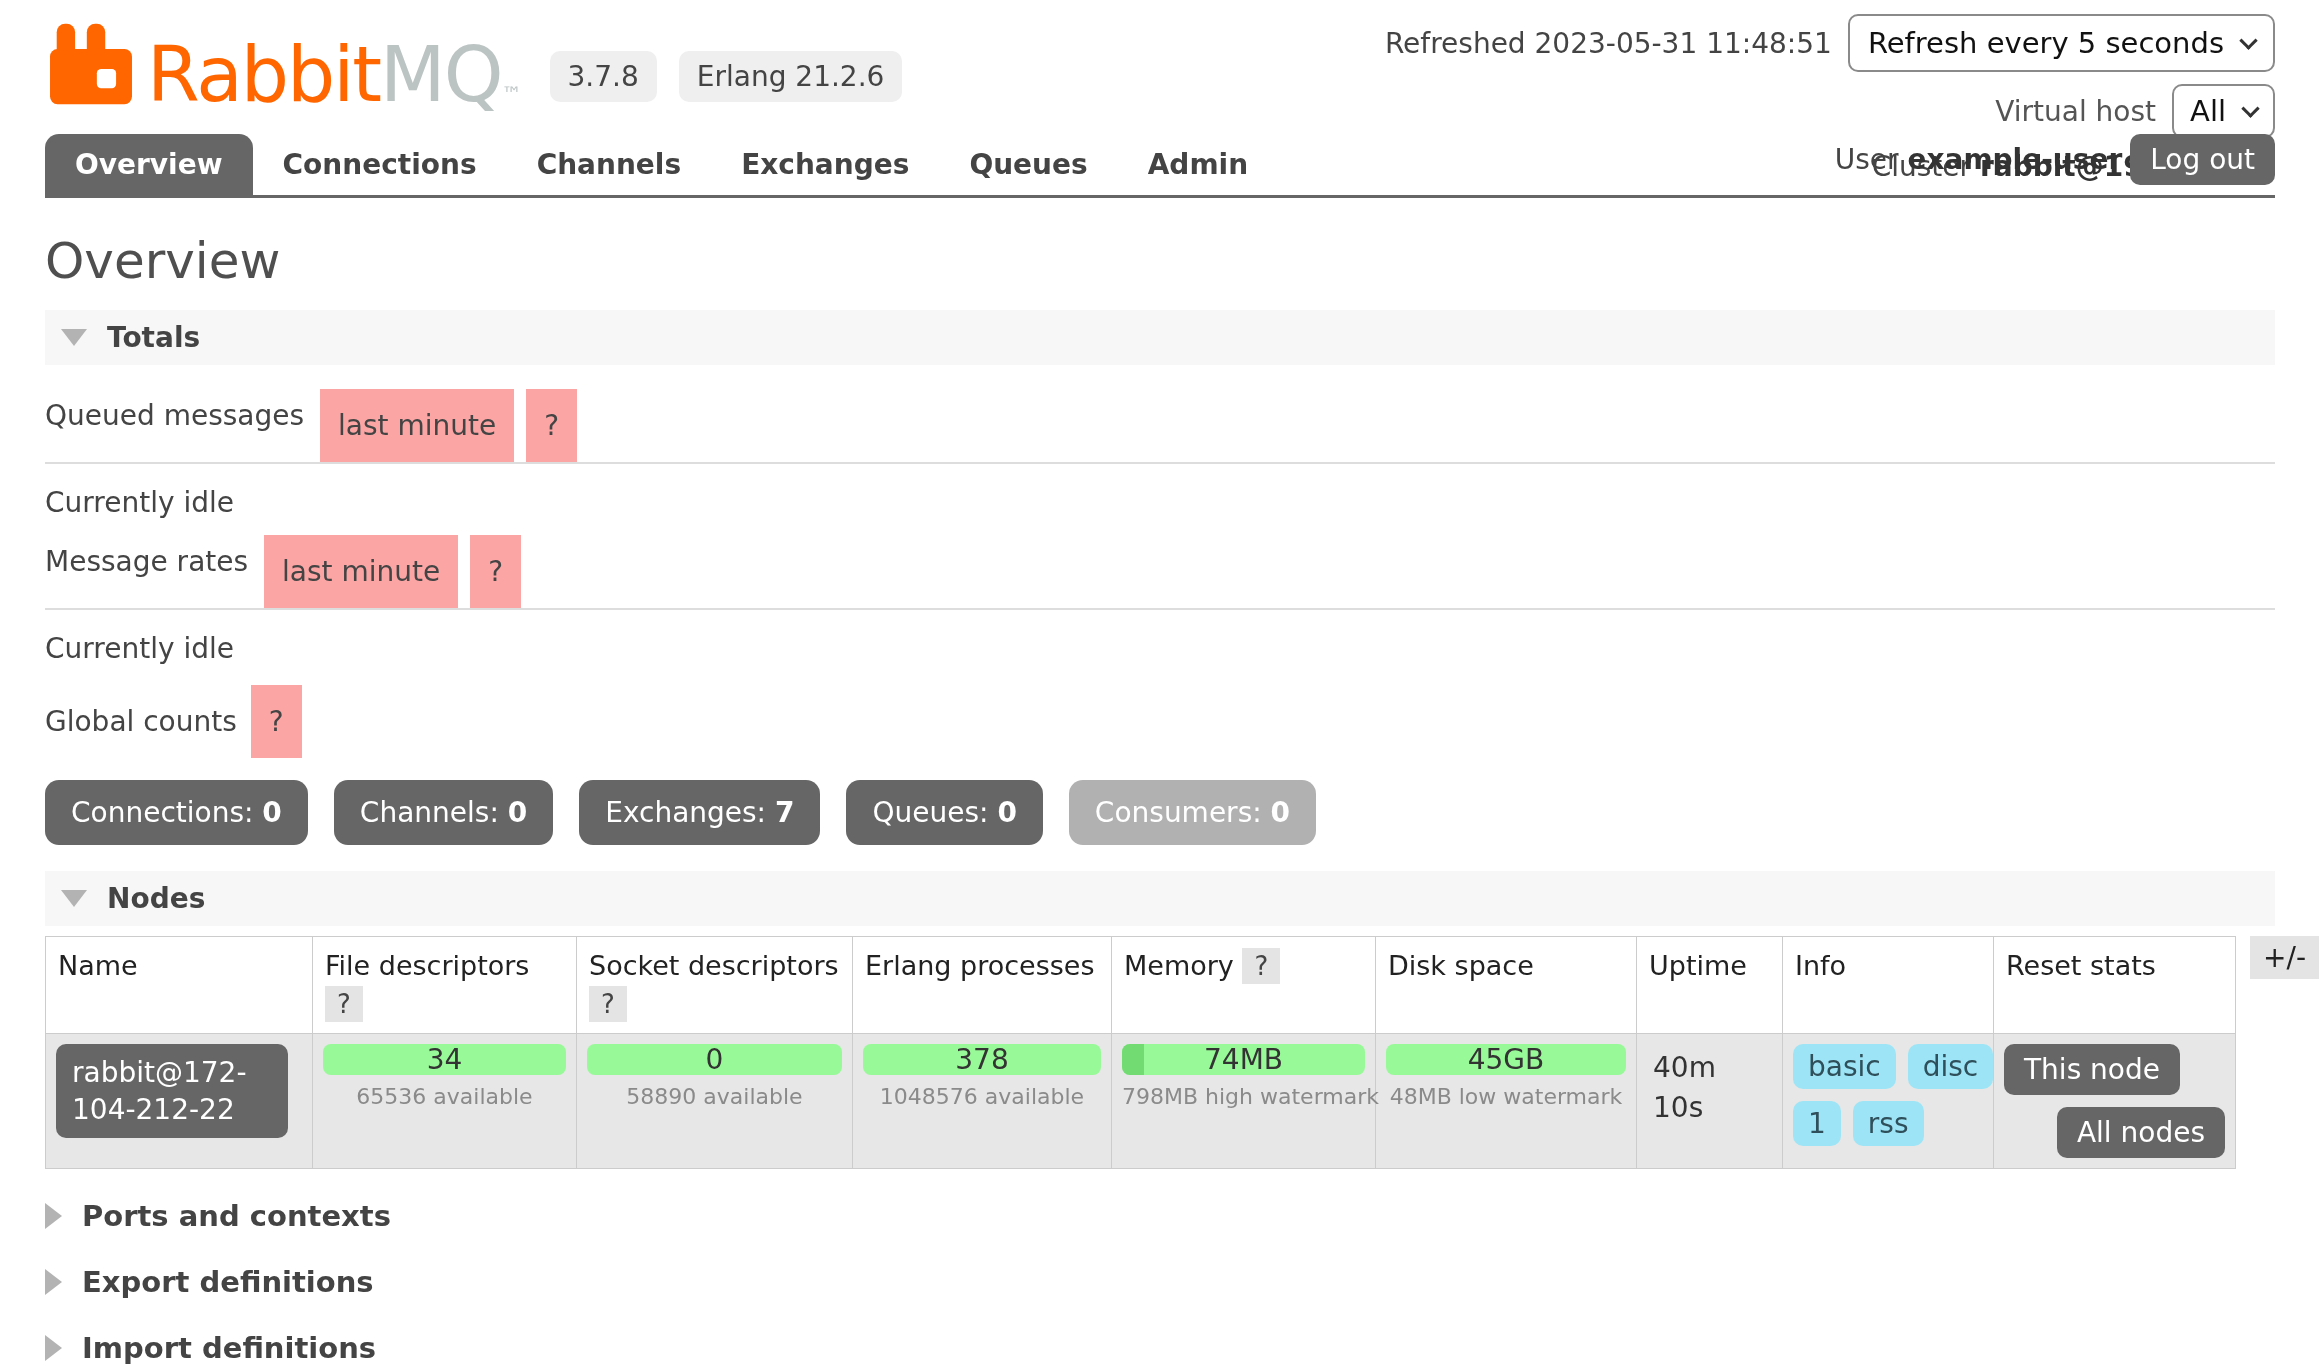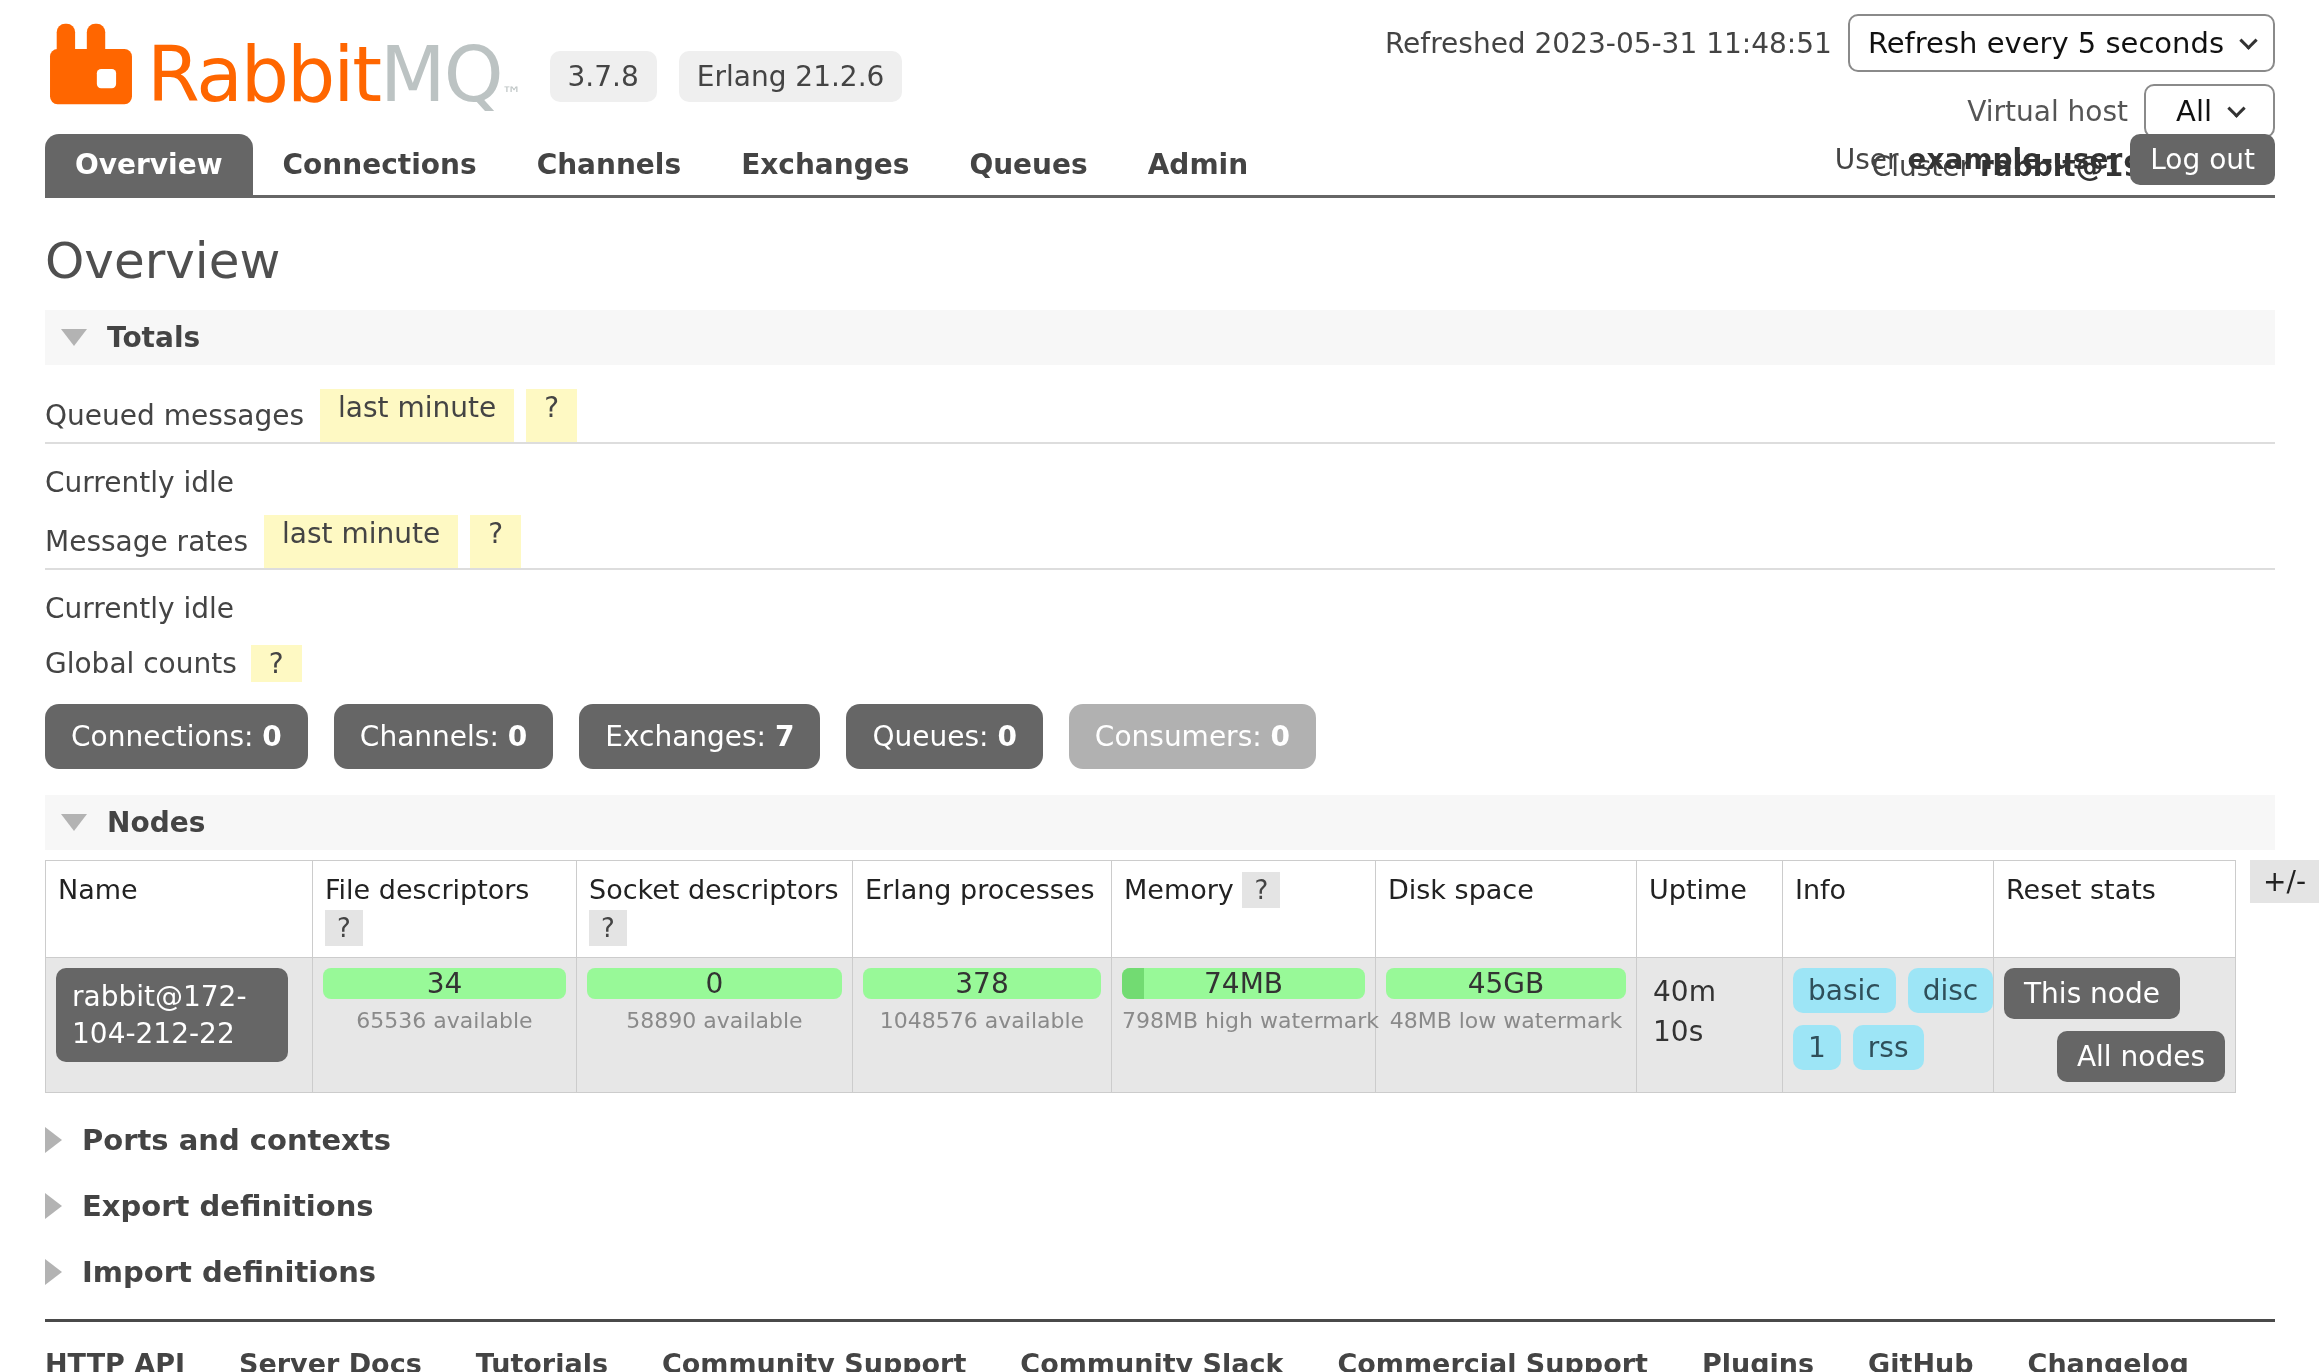--- a/index.html
+++ b/index.html
@@ -16,21 +16,21 @@
   .logo svg { width:92px; height:88px; display:block; }
   .logo-text { font-size:76px; line-height:0.85; letter-spacing:-2px; color:#f60; white-space:nowrap; }
   .logo-text .mq { color:#bcc3c3; }
   .logo-text .tm { font-size:20px; color:#bcc3c3; letter-spacing:0; }
   .version-badges { display:flex; gap:22px; margin-left:28px; margin-bottom:6px; }
   .vbadge { background:#efefef; border-radius:10px; padding:9px 18px; font-size:28px; color:#444; white-space:nowrap; }
   .header-right { position:absolute; top:14px; right:45px; text-align:right; }
   .refresh-row { display:flex; align-items:center; justify-content:flex-end; gap:16px; font-size:28px; color:#444; }
   .select { display:inline-flex; align-items:center; gap:18px; background:#fff; border:2px solid #8a8a8a;
             border-radius:10px; padding:10px 18px; font-size:29px; color:#111; cursor:pointer; white-space:nowrap; }
-  .select.small { padding:8px 30px; }
+  .select.small { padding:8px 16px; }
   .chev { width:13px; height:13px; border-right:3px solid #333; border-bottom:3px solid #333;
           transform:rotate(45deg) translate(-2px,-2px); display:inline-block; }
   .vhost-row { margin-top:12px; display:flex; align-items:center; justify-content:flex-end; gap:16px; font-size:28px; color:#555; }
   .cluster-row { margin-top:12px; font-size:28px; color:#444; }
   .cluster-row b { color:#333; }
   
   .tabbar { position:relative; margin:0 45px; border-bottom:3px solid #666; display:flex; align-items:flex-end; height:66px; }
   .tab { font-size:28px; font-weight:bold; color:#444; padding:14px 30px; cursor:pointer; white-space:nowrap; }
   .tab.active { background:#666; color:#fff; border-radius:14px 14px 0 0; }
   .user-block { position:absolute; right:0; bottom:10px; display:flex; align-items:center; gap:8px; font-size:28px; color:#444; }
@@ -42,21 +42,21 @@
   h1.page-title { font-size:50px; font-weight:400; color:#4f4f4f; margin:34px 0 20px 0; line-height:58px; }
   .strip { background:#f7f7f7; padding:11px 16px; display:flex; align-items:center; gap:20px;
            font-weight:bold; font-size:28px; color:#444; cursor:pointer; }
   .tri-down { width:0; height:0; border-left:13px solid transparent; border-right:13px solid transparent;
               border-top:17px solid #b3b3b3; }
   .tri-right { width:0; height:0; border-top:13px solid transparent; border-bottom:13px solid transparent;
                border-left:17px solid #b3b3b3; }
   .stat-row { display:flex; align-items:stretch; gap:12px; border-bottom:2px solid #ddd; margin-top:24px;
               font-size:28px; color:#444; }
   .stat-row .lbl { padding:10px 4px 10px 0; }
-  .gbadge { background:#fef9c3; padding:2px 18px; font-size:28px; color:#444; cursor:pointer; white-space:nowrap; }
+  .gbadge { background:#fca5a5; padding:20px 18px; font-size:28px; color:#444; cursor:pointer; white-space:nowrap; }
   .plain-row { display:flex; align-items:center; gap:14px; margin-top:20px; font-size:28px; color:#444; }
   .idle { font-size:28px; color:#444; margin-top:22px; }
   .counts { display:flex; gap:26px; margin-top:22px; }
   .count-badge { background:#666; color:#fff; font-size:28px; padding:16px 26px; border-radius:14px; white-space:nowrap; }
   .count-badge b { font-weight:bold; }
   .count-badge.muted { background:#b1b1b1; }
   .nodes-strip { margin-top:26px; }
   
   .nodes-wrap { display:flex; align-items:flex-start; margin-top:10px; }
   table.nodes { border-collapse:collapse; table-layout:fixed; width:2190px; }

